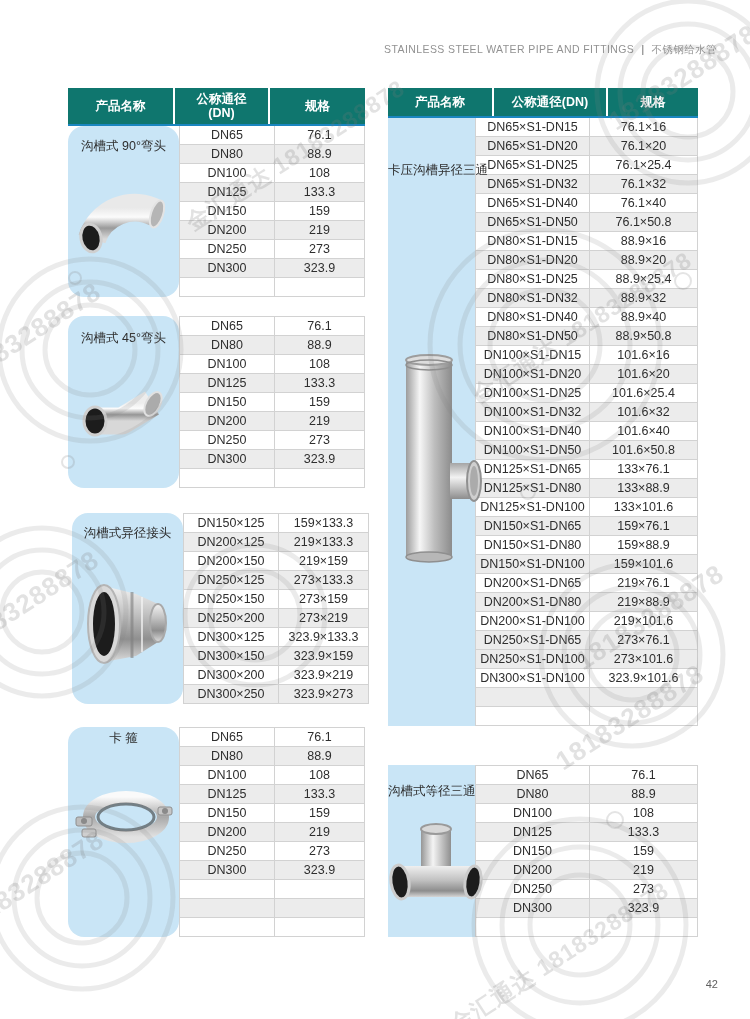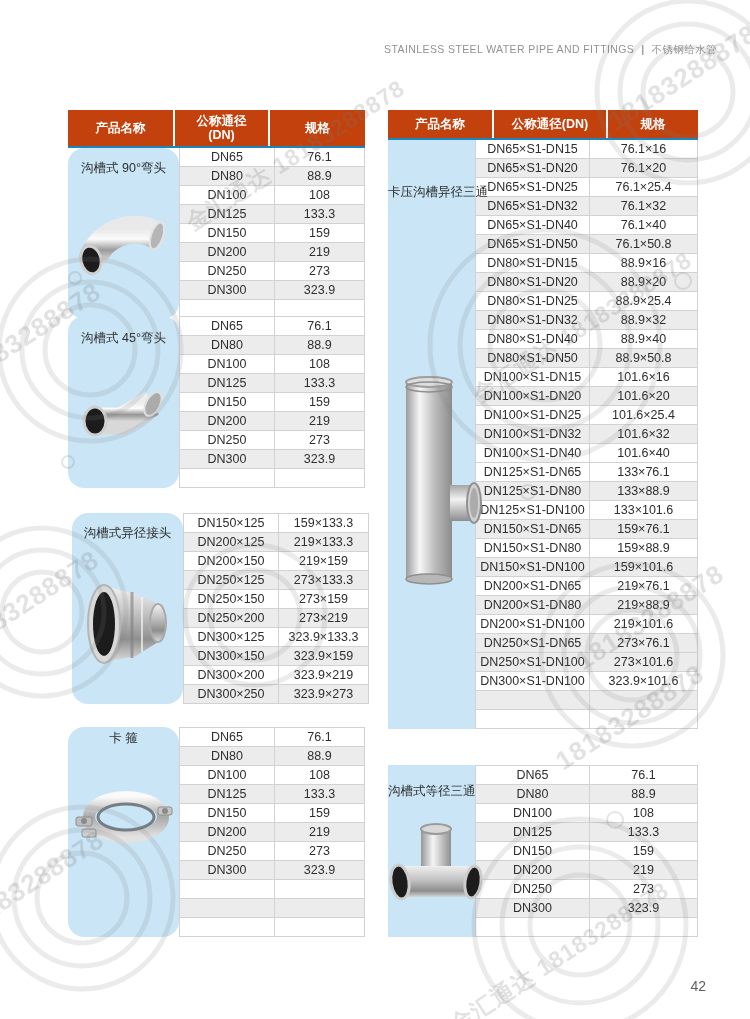--- a/index.html
+++ b/index.html
@@ -9,28 +9,28 @@
     font-family:"Liberation Sans","DejaVu Sans",sans-serif;
   }
   
   .page-header{
     position:absolute;top:43px;right:33px;
     font-size:10.5px;color:#929292;letter-spacing:.4px;
     white-space:nowrap;
   }
   .page-header .sep{margin:0 7px;font-weight:bold;color:#9a9a9a;}
   .page-num{
-    position:absolute;top:978px;right:44px;
-    font-size:14px;color:#5f5f5f;
+    position:absolute;top:978px;right:32px;
+    font-size:11px;color:#5f5f5f;
   }
   
   .ptable{position:absolute;z-index:2;}
   .ptable.lt{width:297px;}
   .ptable.rt{width:310px;}
-  .thead{display:flex;background:#c2410c;border-bottom:2px solid #1a86c0;box-sizing:border-box;margin-top:22px;}
+  .thead{display:flex;background:#0f766e;border-bottom:2px solid #1a86c0;box-sizing:border-box;}
   .thead.h2{height:38px;}
   .thead.h1{height:30px;}
   .hcell{
     display:flex;flex-direction:column;align-items:center;justify-content:center;
     color:#fff;font-weight:bold;font-size:12.5px;line-height:1.15;box-sizing:border-box;
   }
   .hcell + .hcell{border-left:2px solid #ffffff;}
   .lt .hcell.product{width:105px;}
   .lt .hcell.dncol{width:95px;}
   .rt .hcell.product{width:104px;}
@@ -438,20 +438,24 @@
           <div class="cell spec">101.6×25.4</div>
         </div>
         <div class="trow alt">
           <div class="cell dn">DN100×S1-DN32</div>
           <div class="cell spec">101.6×32</div>
         </div>
         <div class="trow">
           <div class="cell dn">DN100×S1-DN40</div>
           <div class="cell spec">101.6×40</div>
         </div>
+        <div class="trow alt">
+          <div class="cell dn">DN100×S1-DN50</div>
+          <div class="cell spec">101.6×50.8</div>
+        </div>
         <div class="trow">
           <div class="cell dn">DN125×S1-DN65</div>
           <div class="cell spec">133×76.1</div>
         </div>
         <div class="trow alt">
           <div class="cell dn">DN125×S1-DN80</div>
           <div class="cell spec">133×88.9</div>
         </div>
         <div class="trow">
           <div class="cell dn">DN125×S1-DN100</div>

